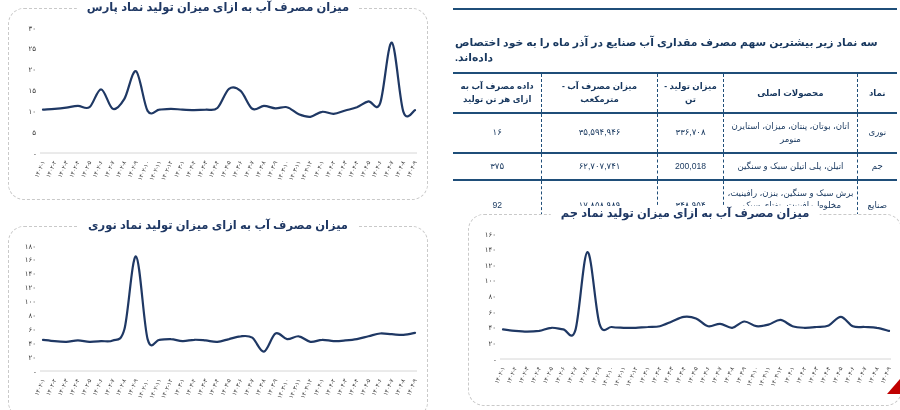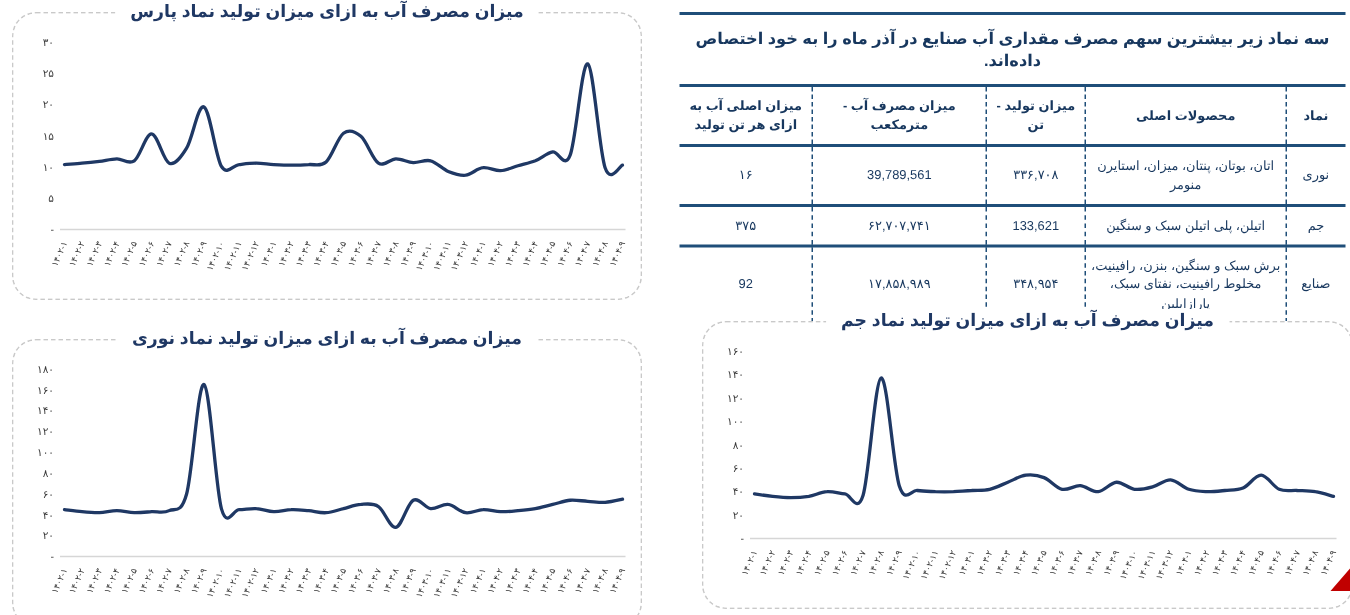--- a/index.html
+++ b/index.html
@@ -12,22 +12,22 @@
   #panel-nouri{left:8px;top:226px;width:418px;height:190px;}
   #panel-jam{left:468px;top:214px;width:432px;height:190px;}
   .chart-title{position:absolute;top:-9px;left:50%;transform:translateX(-50%);
     background:#fff;padding:0 10px;white-space:nowrap;direction:rtl;
     color:#1f3864;font-size:11.5px;font-weight:bold;}
   .chart-body{position:absolute;left:2px;top:6px;right:2px;bottom:2px;}
 
   
   .table-section{position:absolute;left:453px;top:4px;width:444px;direction:rtl;color:#17375e;}
   .top-rule{border-top:2.5px solid #1f4e79;margin:4px 0 0 0;}
-  .section-heading{text-align:center;font-size:10.8px;font-weight:bold;color:#17375e;
-    margin:9px 2px 8px 2px;line-height:1.35;}
+  .section-heading{text-align:left;font-size:10.8px;font-weight:bold;color:#17375e;
+    margin:25px 2px 8px 2px;line-height:1.35;}
   table.report-table{width:100%;border-collapse:collapse;direction:rtl;table-layout:fixed;}
   .report-table th,.report-table td{font-size:8.6px;color:#17375e;text-align:center;
     vertical-align:middle;padding:6px 3px;line-height:1.5;border-left:1.5px dashed #1f4e79;}
   .report-table tr>*:last-child{border-left:none;}
   .report-table thead tr{border-top:2.5px solid #1f4e79;border-bottom:2.5px solid #1f4e79;}
   .report-table tbody tr.mid{border-bottom:2px solid #1f4e79;}
   .col-symbol{width:9%;}.col-products{width:30%;}.col-production{width:15%;}
   .col-water{width:26%;}.col-ratio{width:20%;}
 
   
@@ -97,35 +97,35 @@
           <col class="col-production">
         <col class="col-water">
           <col class="col-ratio">
       </colgroup>
       <thead>
         <tr>
           <th>نماد</th>
           <th>محصولات اصلی</th>
           <th>میزان تولید - تن</th>
           <th>میزان مصرف آب - مترمکعب</th>
-          <th>میزان اصلی آب به ازای هر تن تولید</th>
+          <th>داده مصرف آب به ازای هر تن تولید</th>
         </tr>
       </thead>
       <tbody>
         <tr class="mid">
           <td>نوری</td>
           <td>اتان، بوتان، پنتان، میزان، استایرن منومر</td>
           <td>۳۳۶,۷۰۸</td>
-          <td>39,789,561</td>
+          <td>۳۵,۵۹۴,۹۴۶</td>
           <td>۱۶</td>
         </tr>
         <tr class="mid">
           <td>جم</td>
           <td>اتیلن، پلی اتیلن سبک و سنگین</td>
-          <td>133,621</td>
+          <td>200,018</td>
           <td>۶۲,۷۰۷,۷۴۱</td>
           <td>۳۷۵</td>
         </tr>
         <tr>
           <td>صنایع</td>
           <td>برش سبک و سنگین، بنزن، رافینیت، مخلوط رافینیت، نفتای سبک، پارازایلین</td>
           <td>۳۴۸,۹۵۴</td>
           <td>۱۷,۸۵۸,۹۸۹</td>
           <td>92</td>
         </tr>

